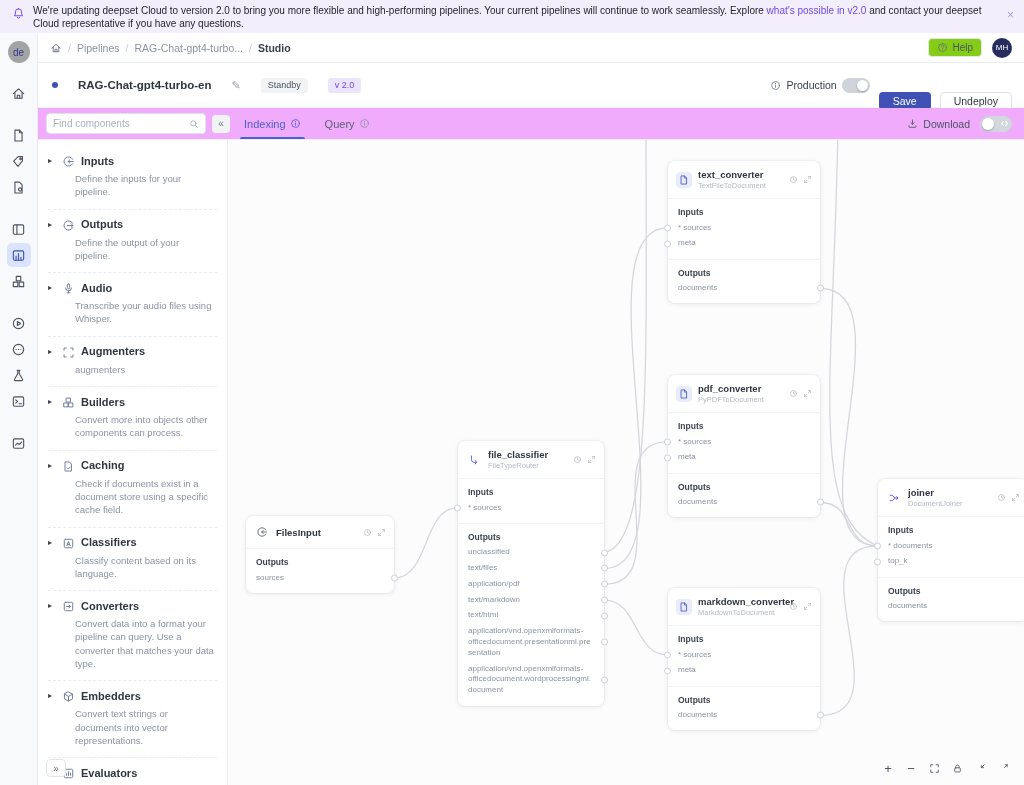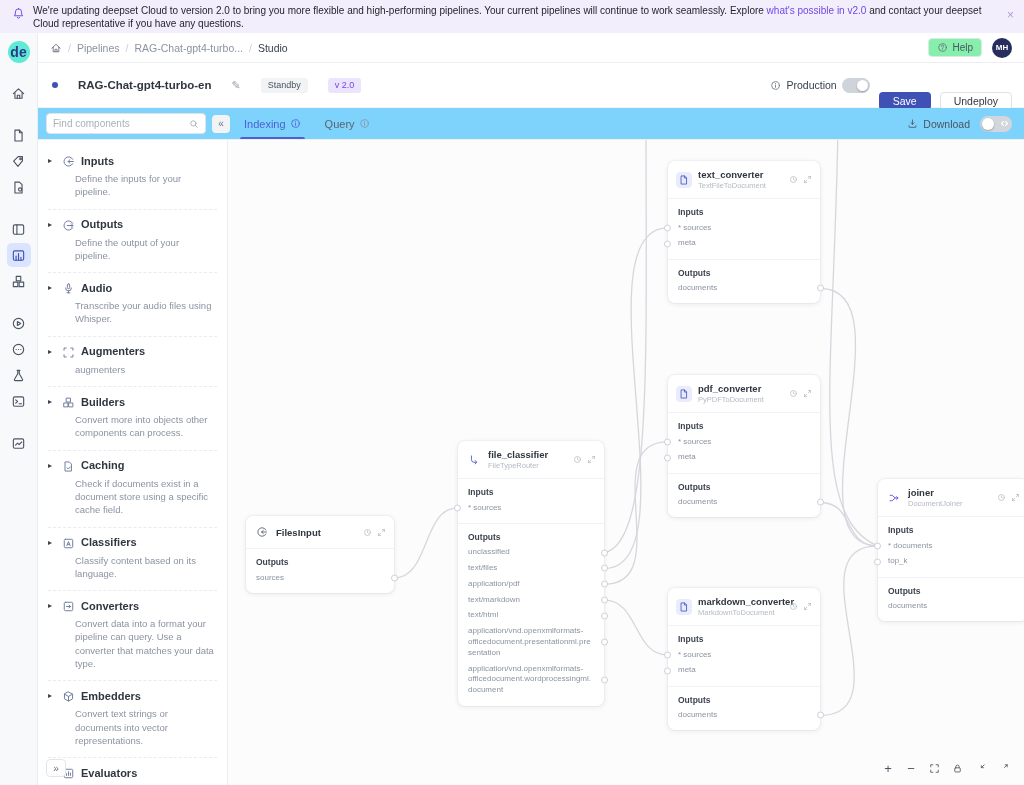--- a/index.html
+++ b/index.html
@@ -9,59 +9,59 @@
   .banner { height:33px; background:#f3eefb; display:flex; align-items:flex-start; padding:4px 10px 0 10px; gap:8px; font-size:10px; line-height:1.3; color:#23262e; position:relative; }
   .banner .bell { width:13px; height:13px; color:#7048e8; flex:0 0 auto; margin-top:3px; margin-left:2px; }
   .banner .btext { flex:1; padding-right:20px; }
   .banner a { color:#7048e8; text-decoration:none; }
   .banner .bclose { position:absolute; right:10px; top:9px; color:#b09ed6; font-size:12px; cursor:pointer; line-height:1; }
 
   .shell { display:flex; height:752px; }
 
   
   .iconbar { width:38px; background:#f8f9fa; border-right:1px solid #ececf0; display:flex; flex-direction:column; align-items:center; padding-top:8px; flex:0 0 auto; }
-  .logo { width:22px; height:22px; border-radius:50%; background:#5eead4; color:#2c3a8c; font-size:14px; font-weight:bold; display:flex; align-items:center; justify-content:center; margin-bottom:16px; }
+  .logo { width:22px; height:22px; border-radius:50%; background:#a3a3a3; color:#2c3a8c; font-size:10px; font-weight:normal; display:flex; align-items:center; justify-content:center; margin-bottom:16px; }
   .ibtn { width:24px; height:24px; border-radius:5px; display:flex; align-items:center; justify-content:center; color:#4b5563; margin:2px 0; cursor:pointer; }
   .ibtn svg { width:15px; height:15px; }
   .ibtn.active { background:#dbe4ff; color:#3f51b5; }
   .ibtn.gap { margin-top:18px; }
 
   .main { flex:1; display:flex; flex-direction:column; min-width:0; }
 
   
   .crumbbar { height:30px; border-bottom:1px solid #eceef2; display:flex; align-items:center; padding:0 12px; font-size:10.5px; color:#8b93a2; gap:6px; background:#fff; }
   .crumbbar .homeico { width:12px; height:12px; color:#6b7280; }
   .crumbbar .sep { color:#c9ced6; }
   .crumb { cursor:pointer; }
-  .crumb.current { color:#37404c; }
+  .crumb.current { color:#37404c;font-weight:bold; }
   .crumb-right { margin-left:auto; display:flex; align-items:center; gap:10px; }
-  .helpbtn { display:flex; align-items:center; gap:4px; border:1px solid #e2e5ea; border-radius:4px; padding:3px 8px; font-size:10px; color:#4b5563; cursor:pointer; background:#86efac; }
+  .helpbtn { display:flex; align-items:center; gap:4px; border:1px solid #e2e5ea; border-radius:4px; padding:3px 8px; font-size:10px; color:#4b5563; cursor:pointer; background:#84cc16; }
   .helpbtn svg { width:11px; height:11px; color:#6b7280; }
-  .avatar { width:20px; height:20px; border-radius:50%; background:#272e5d; color:#fff; font-size:8px; font-weight:bold; display:flex; align-items:center; justify-content:center; cursor:pointer; }
+  .avatar { width:20px; height:20px; border-radius:50%; background:#272e5d; color:#fff; font-size:8px; font-weight:normal; display:flex; align-items:center; justify-content:center; cursor:pointer; }
 
   
   .phead { height:45px; display:flex; align-items:center; padding:0 12px 0 14px; gap:20px; border-bottom:1px solid #f1f2f5; background:#fff; }
   .pdot { width:6px; height:6px; border-radius:50%; background:#3f51b5; }
   .pname { font-size:11.5px; font-weight:bold; color:#2f3640; }
   .pencil { color:#9aa1ac; font-size:11px; cursor:pointer; }
   .badge { font-size:9px; padding:2.5px 7px; border-radius:3px; }
   .badge.standby { background:#f1f3f5; color:#4b5563; }
   .badge.version { background:#ece4fc; color:#7048e8; }
   .phead-right { margin-left:auto; display:flex; align-items:center; gap:9px; }
   .prod { display:flex; align-items:center; gap:5px; font-size:10.5px; color:#37404c; }
   .prod svg { width:11px; height:11px; color:#6b7280; }
   .toggle { width:28px; height:15px; border-radius:8px; background:#cfd4db; position:relative; cursor:pointer; }
   .toggle .knob { width:11px; height:11px; background:#fff; border-radius:50%; position:absolute; top:2px; box-shadow:0 1px 2px rgba(0,0,0,.25); }
   .toggle.knob-right .knob { right:2px; }
   .btn { font-size:10.5px; border-radius:4px; padding:2px 13px; cursor:pointer; border:1px solid transparent;margin-top:32px; }
   .btn.primary { background:#3f51b5; color:#fff; }
   .btn.secondary { background:#fff; color:#2f3640; border-color:#dfe3e8; }
 
   
-  .toolbar { height:32px; display:flex; align-items:stretch; border-bottom:1px solid #eceef2; background:#7dd3fc; }
+  .toolbar { height:32px; display:flex; align-items:stretch; border-bottom:1px solid #eceef2; background:#f0abfc; }
   .tool-left { width:190px; flex:0 0 auto; display:flex; align-items:center; padding:0 6px 0 8px; }
   .searchbox { flex:1; height:21px; border:1px solid #dfe3e8; border-radius:4px; background:#fff; display:flex; align-items:center; padding:0 6px; gap:4px; }
   .searchbox input { border:none; outline:none; flex:1; font-size:10px; font-family:"Liberation Sans", sans-serif; color:#37404c; min-width:0; background:transparent; }
   .searchbox input::placeholder { color:#aab1bb; }
   .searchbox svg { width:10px; height:10px; color:#9aa1ac; flex:0 0 auto; }
   .collapse-btn { width:18px; height:18px; margin-left:6px; border-radius:4px; background:#f1f3f5; color:#6b7280; font-size:10px; display:flex; align-items:center; justify-content:center; cursor:pointer; flex:0 0 auto; }
   .tabs { display:flex; align-items:stretch; margin-left:4px; }
   .tab { display:flex; align-items:center; gap:4px; padding:0 12px; font-size:11px; color:#5c6470; cursor:pointer; position:relative; }
   .tab .info-i { width:11px; height:11px; color:#8b93a2; }
   .tab.active { color:#4c5fd5; }

